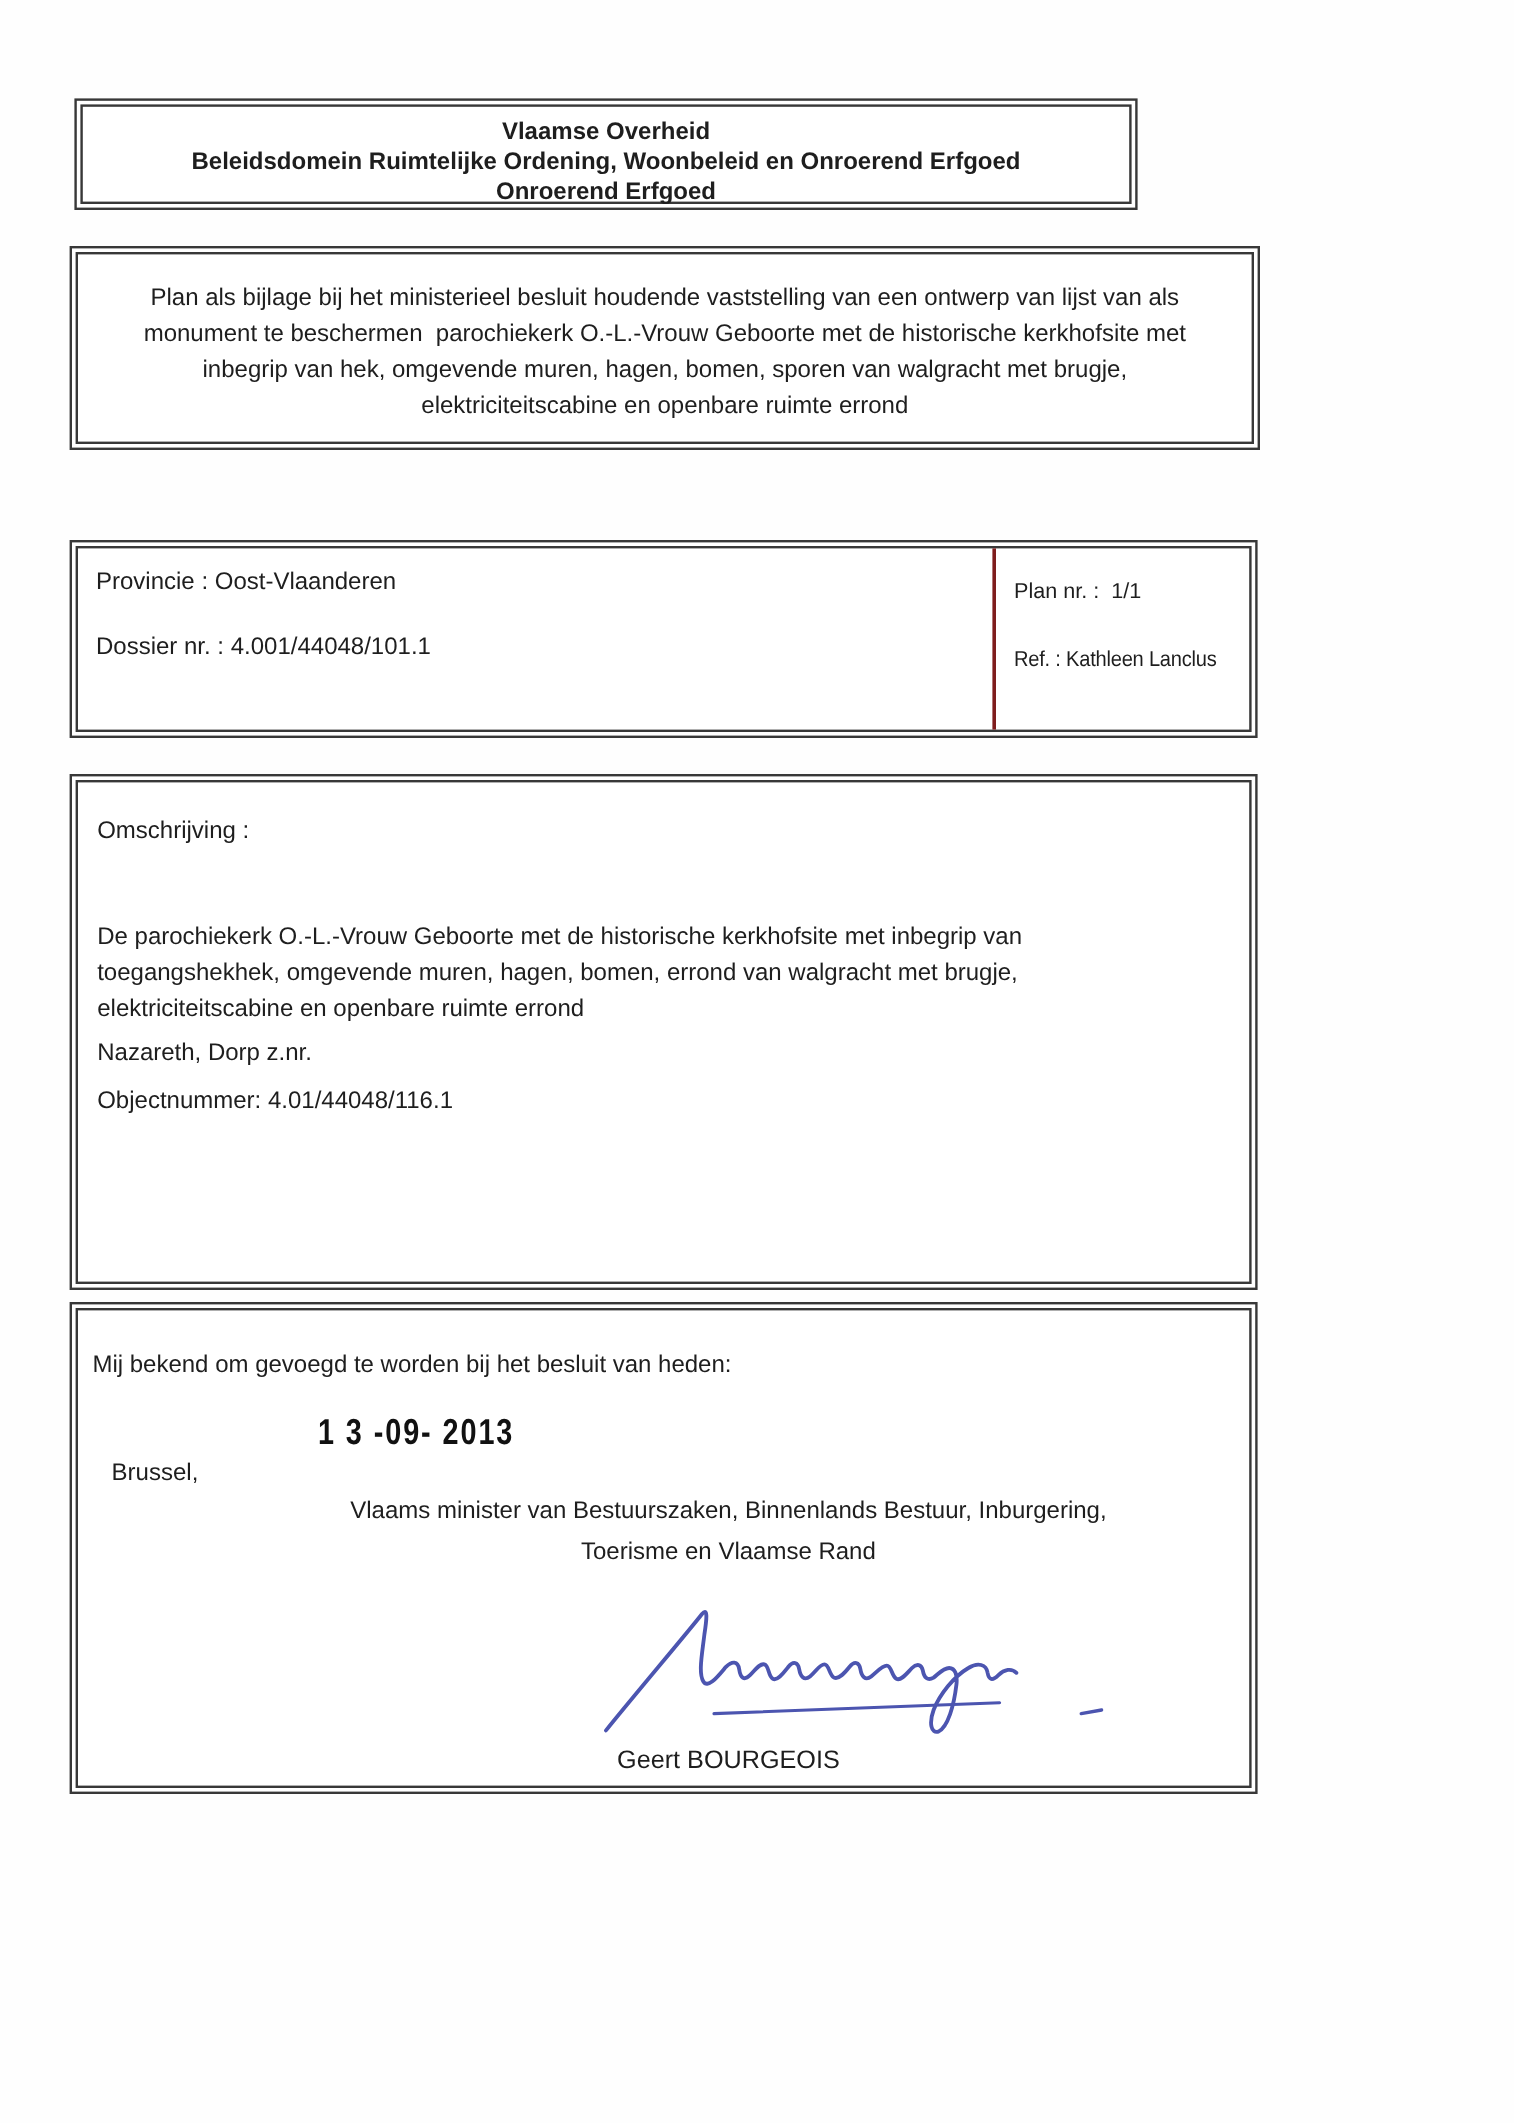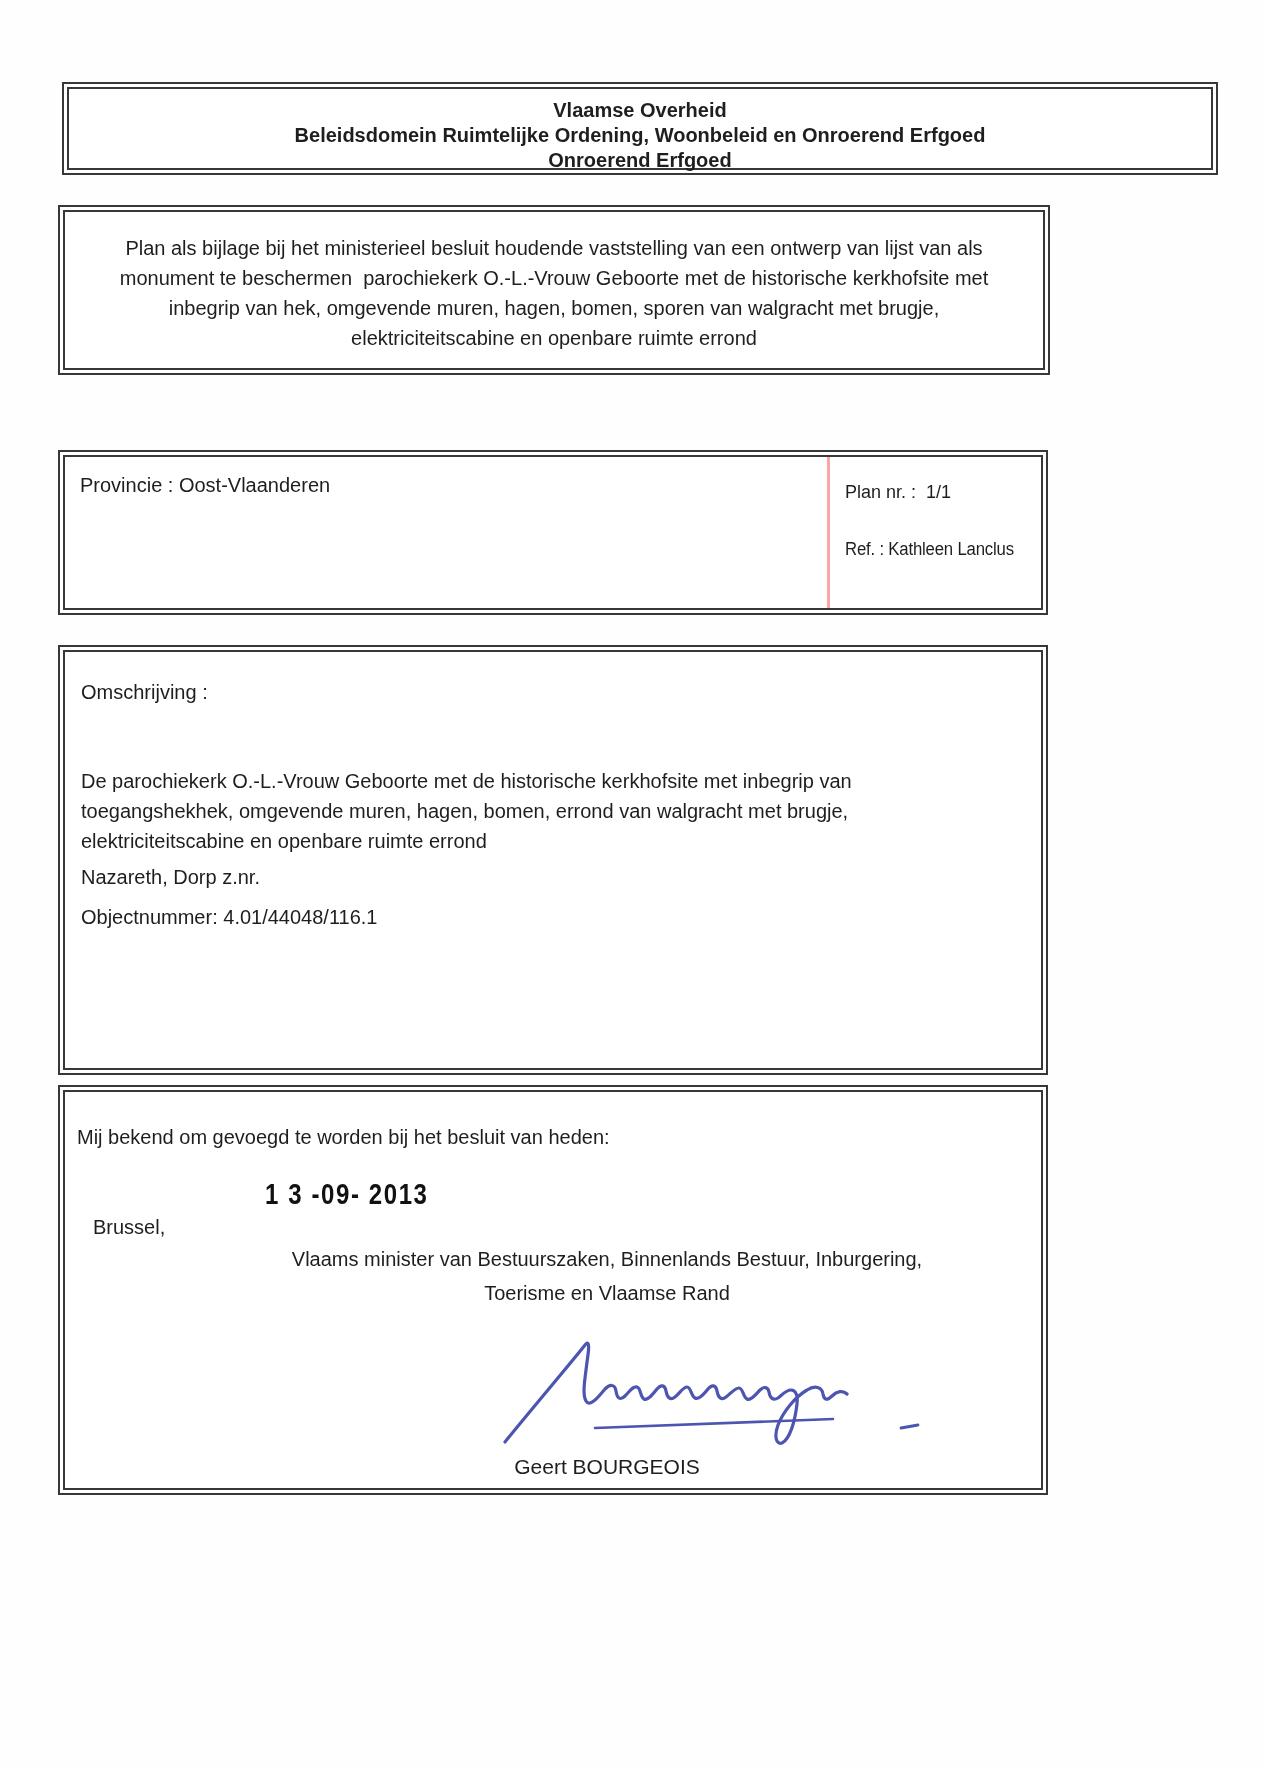--- a/index.html
+++ b/index.html
@@ -13,32 +13,32 @@
   }
   .page{position:absolute;inset:0;}
   .box{
     position:absolute;
     box-sizing:border-box;
     border:7px double #383838;
     background:#fff;
   }
 
   
-  .header-box{left:62px;top:82px;width:1156px;height:93px;padding-top:9px;}
+  .header-box{left:62px;top:82px;width:886px;height:93px;padding-top:9px;}
   .header-box div{font-size:20px;line-height:25px;font-weight:bold;text-align:center;}
 
   
   .plan-box{left:58px;top:205px;width:992px;height:170px;padding-top:21px;}
   .plan-box div{font-size:20px;line-height:30px;text-align:center;}
 
   
   .info-box{left:58px;top:450px;width:990px;height:165px;display:flex;}
   .info-left{flex:1;padding:17px 0 0 15px;border-radius:16px;}
   .info-left div{font-size:20px;margin-bottom:31px;}
-  .info-right{width:196px;border-left:3px solid #fca5a5;padding:25px 0 0 15px;}
+  .info-right{width:196px;border-left:3px solid #7f1d1d;padding:25px 0 0 15px;}
   .info-right div{font-size:18px;margin-bottom:36px;white-space:nowrap;}
   .fit{display:inline-block;transform:scaleX(0.93);transform-origin:left center;letter-spacing:-0.2px;}
 
   
   .description-box{left:58px;top:645px;width:990px;height:430px;padding:29px 18px 0 16px;}
   .description-box .label{font-size:20px;}
   .description-box .body{margin-top:62px;font-size:20px;line-height:30px;}
   .description-box .address{margin-top:10px;font-size:20px;}
   .description-box .objectnr{margin-top:17px;font-size:20px;}
 
@@ -71,20 +71,21 @@
   <div class="box plan-box">
     <div>Plan als bijlage bij het ministerieel besluit houdende vaststelling van een ontwerp van lijst van als</div>
     <div>monument te beschermen &nbsp;parochiekerk O.-L.-Vrouw Geboorte met de historische kerkhofsite met</div>
     <div>inbegrip van hek, omgevende muren, hagen, bomen, sporen van walgracht met brugje,</div>
     <div>elektriciteitscabine en openbare ruimte errond</div>
   </div>
 
   <div class="box info-box">
     <div class="info-left">
       <div>Provincie : Oost-Vlaanderen</div>
+      <div>Dossier nr. : 4.001/44048/101.1</div>
     </div>
     <div class="info-right">
       <div>Plan nr. : &nbsp;1/1</div>
       <div><span class="fit">Ref. : Kathleen Lanclus</span></div>
     </div>
   </div>
 
   <div class="box description-box">
     <div class="label">Omschrijving :</div>
     <div class="body">

